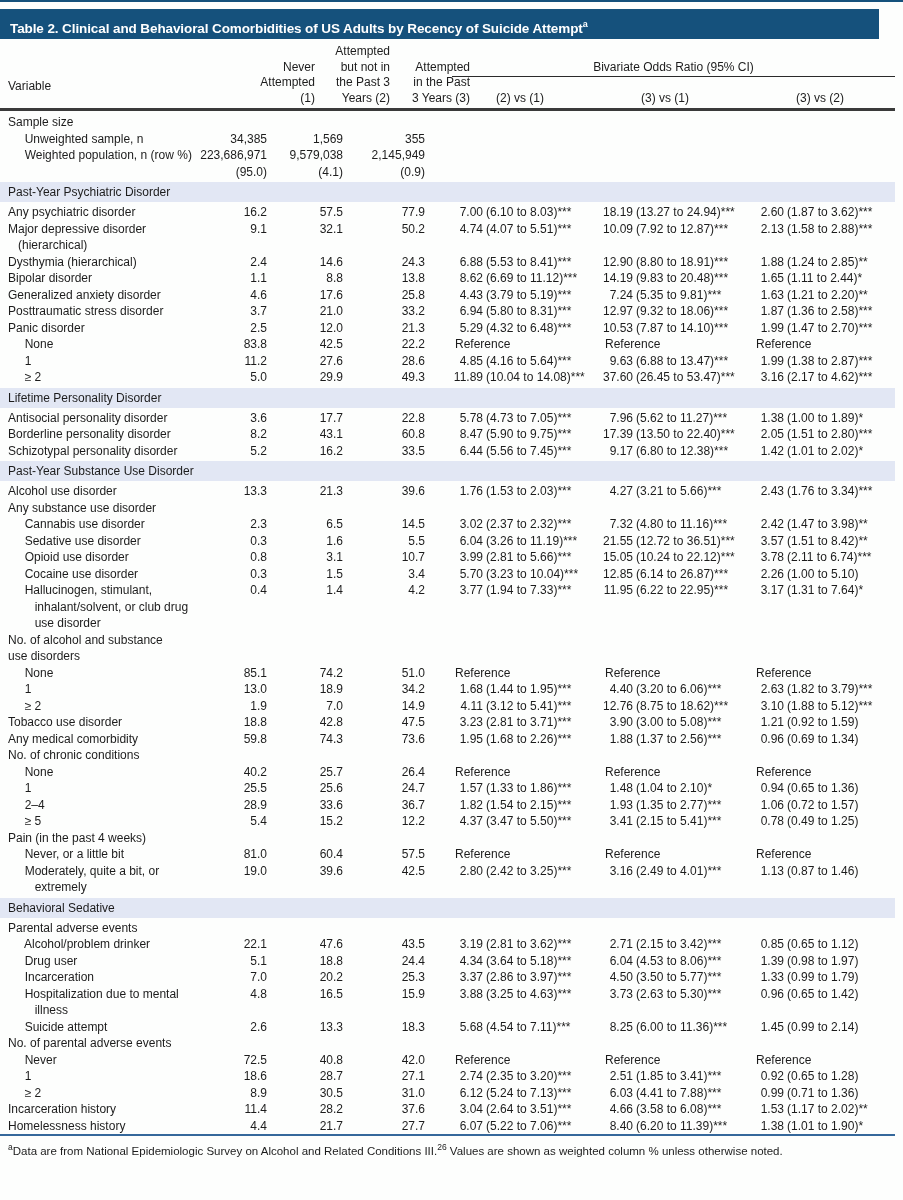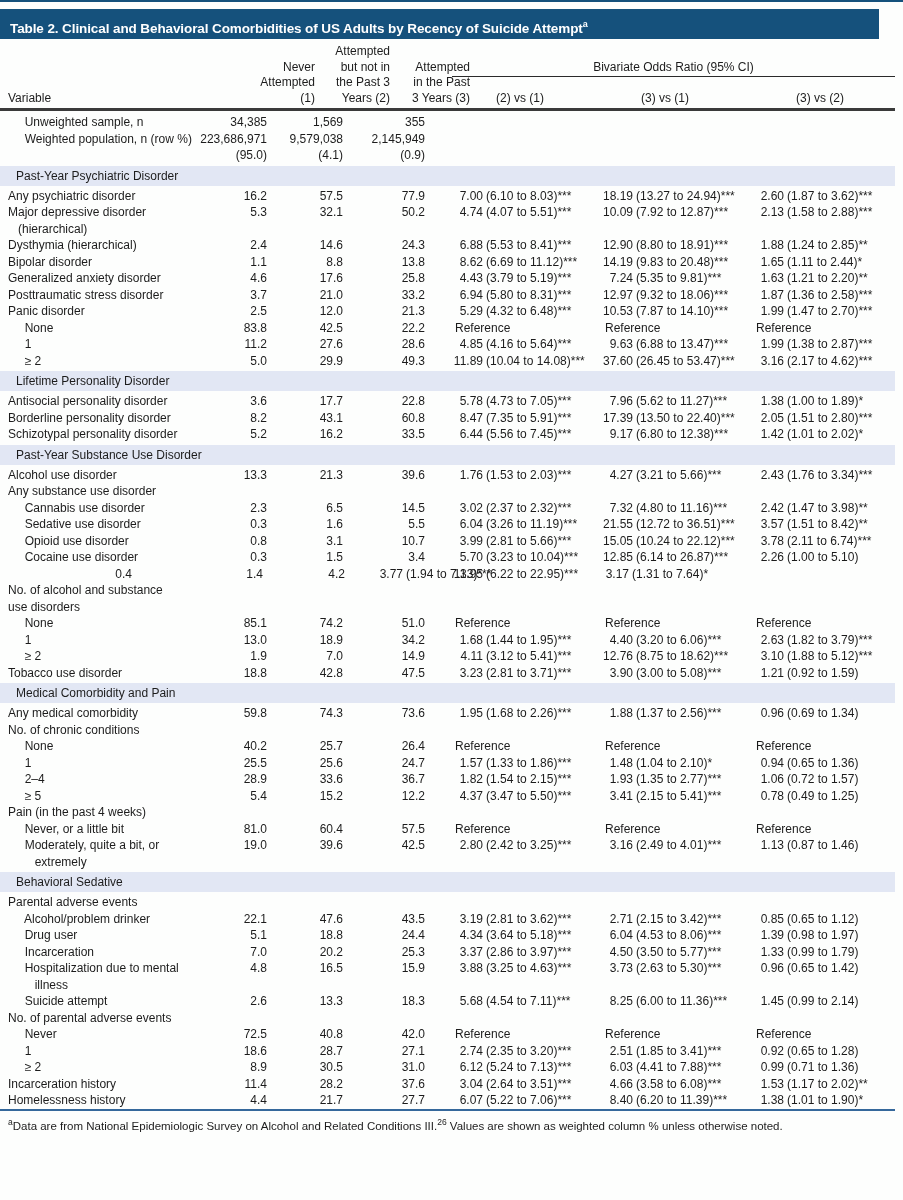--- a/index.html
+++ b/index.html
@@ -12,21 +12,21 @@
   .page{width:903px;height:1200px;overflow:hidden;background:#fdfefd;position:relative;}
   .topline{height:2px;background:var(--title-bar);margin-bottom:7px;}
   .titlebar{height:30px;background:var(--title-bar);color:#fff;font-weight:bold;
     font-size:13.5px;line-height:30px;padding-left:10px;margin-right:24px;letter-spacing:-0.1px;}
   .titlebar sup{font-size:9px;}
   .thead{position:relative;height:64px;margin-top:5px;font-size:12px;line-height:15.5px;}
   .colhead{position:absolute;bottom:2px;white-space:pre-line;text-align:right;}
   .c1h{left:195px;width:120px;}
   .c2h{left:270px;width:120px;}
   .c3h{left:350px;width:120px;}
-  .variable-h{position:absolute;left:8px;bottom:2px;text-align:center;}
+  .variable-h{position:absolute;left:8px;bottom:14px;text-align:center;}
   .or-group{position:absolute;left:452px;width:443px;top:16px;text-align:center;
     padding-bottom:0;border-bottom:1px solid #2a2a2a;}
   .orh{position:absolute;bottom:2px;text-align:center;margin-top:48px;}
   .or1h{left:455px;width:130px;}
   .or2h{left:595px;width:140px;}
   .or3h{left:750px;width:140px;}
   .thick-rule{height:3px;background:var(--rule-dark);margin-right:8px;}
   .tbody{padding-top:3px;font-size:12px;line-height:16.5px;}
   .row{display:grid;grid-template-columns:150px 135px 80px 80px 150px 155px 153px;align-items:start;}
   .cell{overflow:visible;}
@@ -34,21 +34,21 @@
   .num{text-align:right;white-space:pre-line;}
   .nc1{padding-right:18px;}
   .nc2{padding-right:22px;}
   .nc3{padding-right:20px;}
   .or{white-space:nowrap;}
   .orc1,.orc2{padding-left:8px;}
   .orc3{padding-left:4px;}
   .orv{display:inline-block;width:30px;text-align:right;margin-right:3px;}
   .ref{margin-left:2px;}
   .section{height:20px;line-height:20px;background:var(--section-band);
-    padding-left:16px;margin:2px 8px 2px 0;font-size:12px;}
+    padding-left:8px;margin:2px 8px 2px 0;font-size:12px;}
   .blue-rule{height:2px;background:var(--rule-blue);margin-right:8px;}
   .footnote{font-size:11.5px;line-height:15px;padding:4px 8px 5px 8px;}
   .footnote sup{font-size:8.5px;}
 </style>
 </head>
 <body>
 
 <div class="page">
   <div class="topline"></div>
   <div class="titlebar">
@@ -68,20 +68,29 @@
 in the Past
 3 Years (3)</div>
     <div class="or-group">Bivariate Odds Ratio (95% CI)</div>
     <div class="orh or1h">(2) vs (1)</div>
     <div class="orh or2h">(3) vs (1)</div>
     <div class="orh or3h">(3) vs (2)</div>
   </div>
   <div class="thick-rule"></div>
 
   <div class="tbody">
+  <div class="row">
+    <div class="cell label">Sample size</div>
+    <div class="cell num nc1"></div>
+    <div class="cell num nc2"></div>
+    <div class="cell num nc3"></div>
+    <div class="cell or orc1"></div>
+    <div class="cell or orc2"></div>
+    <div class="cell or orc3"></div>
+  </div>
 
   <div class="row">
     <div class="cell label">     Unweighted sample, n</div>
     <div class="cell num nc1">34,385</div>
     <div class="cell num nc2">1,569</div>
     <div class="cell num nc3">355</div>
     <div class="cell or orc1"></div>
     <div class="cell or orc2"></div>
     <div class="cell or orc3"></div>
   </div>
@@ -107,21 +116,21 @@
     <div class="cell num nc2">57.5</div>
     <div class="cell num nc3">77.9</div>
     <div class="cell or orc1"><span class="orv">7.00</span><span class="orr">(6.10 to 8.03)***</span></div>
     <div class="cell or orc2"><span class="orv">18.19</span><span class="orr">(13.27 to 24.94)***</span></div>
     <div class="cell or orc3"><span class="orv">2.60</span><span class="orr">(1.87 to 3.62)***</span></div>
   </div>
 
   <div class="row">
     <div class="cell label">Major depressive disorder
    (hierarchical)</div>
-    <div class="cell num nc1">5.3</div>
+    <div class="cell num nc1">9.1</div>
     <div class="cell num nc2">32.1</div>
     <div class="cell num nc3">50.2</div>
     <div class="cell or orc1"><span class="orv">4.74</span><span class="orr">(4.07 to 5.51)***</span></div>
     <div class="cell or orc2"><span class="orv">10.09</span><span class="orr">(7.92 to 12.87)***</span></div>
     <div class="cell or orc3"><span class="orv">2.13</span><span class="orr">(1.58 to 2.88)***</span></div>
   </div>
 
   <div class="row">
     <div class="cell label">Dysthymia (hierarchical)</div>
     <div class="cell num nc1">2.4</div>
@@ -213,21 +222,21 @@
     <div class="cell or orc1"><span class="orv">5.78</span><span class="orr">(4.73 to 7.05)***</span></div>
     <div class="cell or orc2"><span class="orv">7.96</span><span class="orr">(5.62 to 11.27)***</span></div>
     <div class="cell or orc3"><span class="orv">1.38</span><span class="orr">(1.00 to 1.89)*</span></div>
   </div>
 
   <div class="row">
     <div class="cell label">Borderline personality disorder</div>
     <div class="cell num nc1">8.2</div>
     <div class="cell num nc2">43.1</div>
     <div class="cell num nc3">60.8</div>
-    <div class="cell or orc1"><span class="orv">8.47</span><span class="orr">(7.35 to 5.91)***</span></div>
+    <div class="cell or orc1"><span class="orv">8.47</span><span class="orr">(5.90 to 9.75)***</span></div>
     <div class="cell or orc2"><span class="orv">17.39</span><span class="orr">(13.50 to 22.40)***</span></div>
     <div class="cell or orc3"><span class="orv">2.05</span><span class="orr">(1.51 to 2.80)***</span></div>
   </div>
 
   <div class="row">
     <div class="cell label">Schizotypal personality disorder</div>
     <div class="cell num nc1">5.2</div>
     <div class="cell num nc2">16.2</div>
     <div class="cell num nc3">33.5</div>
     <div class="cell or orc1"><span class="orv">6.44</span><span class="orr">(5.56 to 7.45)***</span></div>
@@ -291,20 +300,23 @@
     <div class="cell label">     Cocaine use disorder</div>
     <div class="cell num nc1">0.3</div>
     <div class="cell num nc2">1.5</div>
     <div class="cell num nc3">3.4</div>
     <div class="cell or orc1"><span class="orv">5.70</span><span class="orr">(3.23 to 10.04)***</span></div>
     <div class="cell or orc2"><span class="orv">12.85</span><span class="orr">(6.14 to 26.87)***</span></div>
     <div class="cell or orc3"><span class="orv">2.26</span><span class="orr">(1.00 to 5.10)</span></div>
   </div>
 
   <div class="row">
+    <div class="cell label">     Hallucinogen, stimulant,
+        inhalant/solvent, or club drug
+        use disorder</div>
     <div class="cell num nc1">0.4</div>
     <div class="cell num nc2">1.4</div>
     <div class="cell num nc3">4.2</div>
     <div class="cell or orc1"><span class="orv">3.77</span><span class="orr">(1.94 to 7.33)***</span></div>
     <div class="cell or orc2"><span class="orv">11.95</span><span class="orr">(6.22 to 22.95)***</span></div>
     <div class="cell or orc3"><span class="orv">3.17</span><span class="orr">(1.31 to 7.64)*</span></div>
   </div>
 
   <div class="row">
     <div class="cell label">No. of alcohol and substance
@@ -350,21 +362,20 @@
   <div class="row">
     <div class="cell label">Tobacco use disorder</div>
     <div class="cell num nc1">18.8</div>
     <div class="cell num nc2">42.8</div>
     <div class="cell num nc3">47.5</div>
     <div class="cell or orc1"><span class="orv">3.23</span><span class="orr">(2.81 to 3.71)***</span></div>
     <div class="cell or orc2"><span class="orv">3.90</span><span class="orr">(3.00 to 5.08)***</span></div>
     <div class="cell or orc3"><span class="orv">1.21</span><span class="orr">(0.92 to 1.59)</span></div>
   </div>
 
-  <div class="section">Medical Comorbidity and Pain</div>
 
   <div class="row">
     <div class="cell label">Any medical comorbidity</div>
     <div class="cell num nc1">59.8</div>
     <div class="cell num nc2">74.3</div>
     <div class="cell num nc3">73.6</div>
     <div class="cell or orc1"><span class="orv">1.95</span><span class="orr">(1.68 to 2.26)***</span></div>
     <div class="cell or orc2"><span class="orv">1.88</span><span class="orr">(1.37 to 2.56)***</span></div>
     <div class="cell or orc3"><span class="orv">0.96</span><span class="orr">(0.69 to 1.34)</span></div>
   </div>

